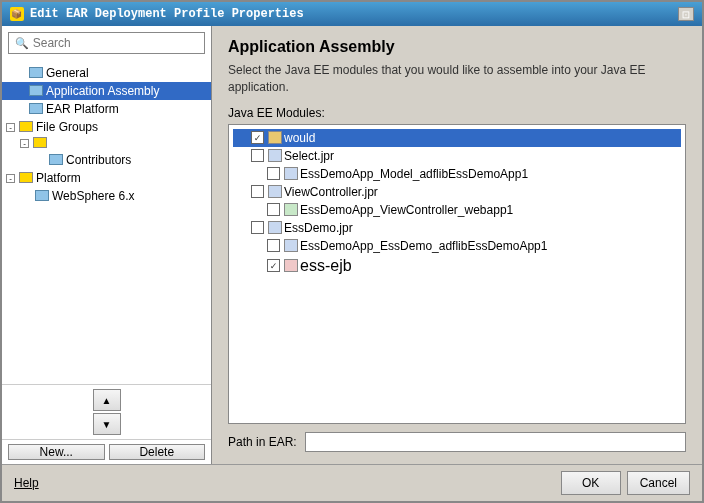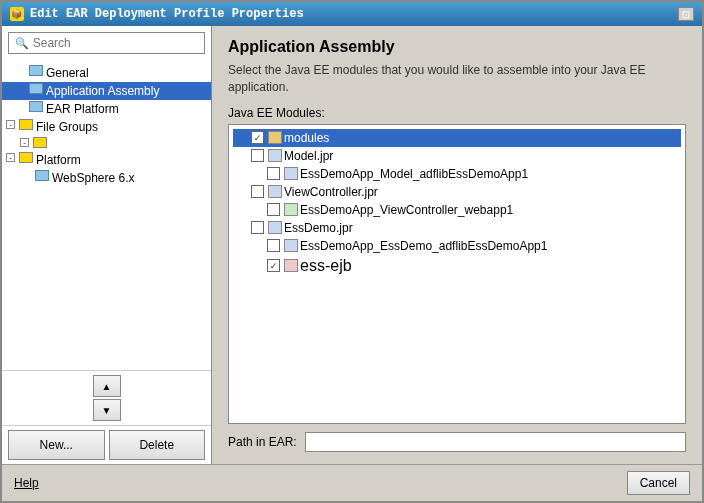--- a/index.html
+++ b/index.html
@@ -104,20 +104,21 @@
     }
 
     .tree-area {
       flex: 1;
       overflow: auto;
       padding: 4px 0;
     }
 
     .tree-item {
       display: flex;
+      align-items: center;
       padding: 2px 4px;
       cursor: pointer;
       white-space: nowrap;
     }
 
     .tree-item.selected {
       background: #316ac5;
       color: white;
     }
 
@@ -182,21 +183,21 @@
 
     .left-bottom-buttons {
       display: flex;
       gap: 4px;
       padding: 4px 6px;
       border-top: 1px solid #ccc;
     }
 
     .btn-small {
       flex: 1;
-      height: 30px;
+      height: 16px;
       background: linear-gradient(to bottom, #f5f5f5, #ddd);
       border: 1px solid #888;
       cursor: pointer;
       font-size: 12px;
       display: flex;
       align-items: center;
       justify-content: center;
     }
 
     .right-panel {
@@ -405,20 +406,26 @@
           <span class="folder-icon"></span>
           <span class="tree-label">File Groups</span>
         </div>
 
         <div class="tree-item">
           <span class="indent" style="width:14px"></span>
           <span class="expand-box">-</span>
           <span class="folder-icon"></span>
         </div>
 
+        <div class="tree-item">
+          <span class="indent" style="width:28px"></span>
+          <span class="expand-icon"></span>
+          <span class="leaf-icon"></span>
+          <span class="tree-label">Contributors</span>
+        </div>
 
 
         <div class="tree-item">
           <span class="expand-box">-</span>
           <span class="folder-icon"></span>
           <span class="tree-label">Platform</span>
         </div>
 
         <div class="tree-item">
           <span class="indent" style="width:14px"></span>
@@ -444,27 +451,27 @@
       <div class="panel-title">Application Assembly</div>
       <div class="panel-desc">Select the Java EE modules that you would like to assemble into your Java EE application.</div>
       <div class="modules-label">Java EE Modules:</div>
 
       <div class="modules-list" id="modules-container">
 
       <div class="module-item highlighted">
       <span class="indent" style="width:16px"></span>
       <span class="check-icon checked"></span>
       <span class="module-file-icon" style="background:#e8c870"></span>
-      <span style="font-size:12px;">modules</span>
+      <span style="font-size:12px;">would</span>
     </div>
           <div class="module-item">
       <span class="indent" style="width:16px"></span>
       <span class="check-icon "></span>
       <span class="module-file-icon" style="background:#c8d8f0"></span>
-      <span style="font-size:12px;">Model.jpr</span>
+      <span style="font-size:12px;">Select.jpr</span>
     </div>
           <div class="module-item">
       <span class="indent" style="width:32px"></span>
       <span class="check-icon "></span>
       <span class="module-file-icon" style="background:#c8d8f0"></span>
       <span style="font-size:12px;">EssDemoApp_Model_adflibEssDemoApp1</span>
     </div>
           <div class="module-item">
       <span class="indent" style="width:16px"></span>
       <span class="check-icon "></span>
@@ -500,16 +507,17 @@
       <div class="path-row">
         <span class="path-label">Path in EAR:</span>
         <input class="path-input" type="text" value="" style="">
       </div>
     </div>
   </div>
 
   <div class="bottom-bar">
     <span class="help-link">Help</span>
     <div class="bottom-buttons">
+      <button class="btn-main">OK</button>
       <button class="btn-main">Cancel</button>
     </div>
   </div>
 </div>
 
 </body></html>

